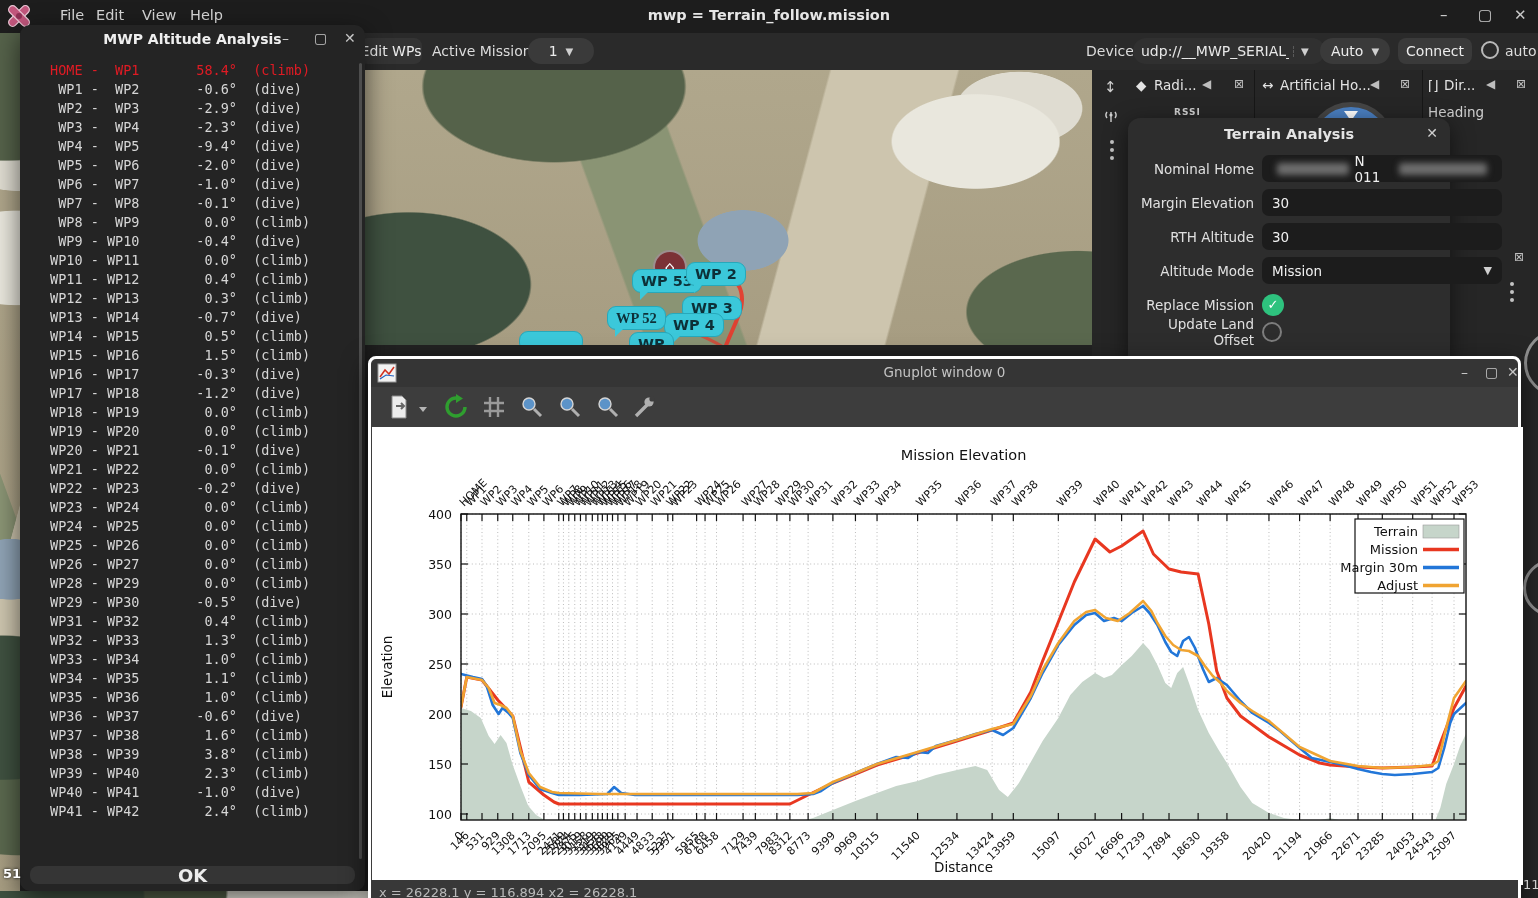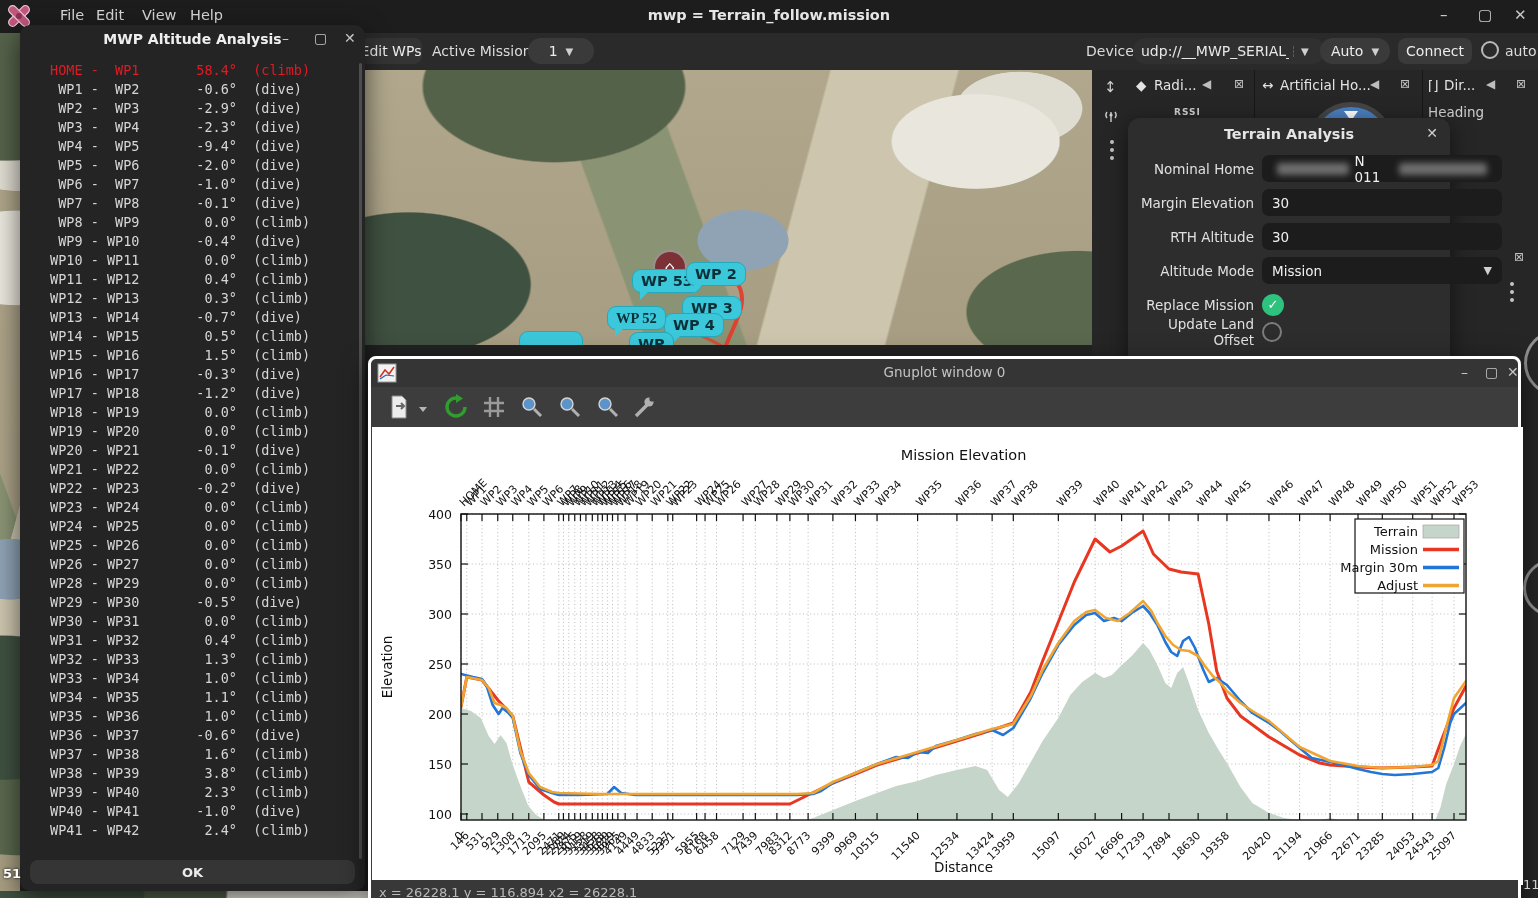--- a/index.html
+++ b/index.html
@@ -75,22 +75,22 @@
   
   .alt-dialog{position:absolute;left:20px;top:25px;width:345px;height:866px;background:#242424;
     border-radius:10px;box-shadow:0 8px 26px rgba(0,0,0,.6);z-index:3;}
   .ad-title{position:absolute;top:6px;width:100%;text-align:center;font-weight:bold;font-size:14px;color:#efefef;}
   .ad-ctl{position:absolute;top:5px;color:#c6c6c6;font-size:14px;}
   .alt-list{position:absolute;left:0;top:36px;width:338px;height:800px;overflow:hidden;}
   .alt-row{height:19px;line-height:19px;white-space:pre;font-family:"DejaVu Sans Mono","Liberation Mono",monospace;
     font-size:13.5px;color:#d6d6d6;padding-left:30px;}
   .alt-row.hl{color:#e01b24;}
   .alt-scroll{position:absolute;right:3px;top:38px;width:3px;height:796px;background:#4d4d4d;border-radius:2px;}
-  .ok-btn{position:absolute;left:10px;bottom:7px;width:325px;height:24px;background:#353535;border-radius:8px;
-    color:#ececec;font-weight:bold;font-size:13px;display:flex;align-items:center;justify-content:center;}
+  .ok-btn{position:absolute;left:10px;bottom:7px;width:325px;height:18px;background:#353535;border-radius:8px;
+    color:#ececec;font-weight:bold;font-size:18px;display:flex;align-items:center;justify-content:center;}
   
   .gnuplot{position:absolute;left:368px;top:356px;width:1153px;height:553px;z-index:5;
     border:3px solid #ffffff;box-sizing:border-box;border-radius:8px 8px 0 0;background:#3d3d3d;
     box-shadow:0 8px 26px rgba(0,0,0,.6);}
   .gp-title{position:absolute;left:0;top:0;width:100%;height:28px;background:#353535;border-radius:8px 8px 0 0;}
   .gp-title .t{position:absolute;top:5px;width:100%;text-align:center;color:#c4c4c4;font-size:13.5px;}
   .gp-ctl{position:absolute;top:5px;color:#c6c6c6;font-size:14px;}
   .gp-toolbar{position:absolute;left:0;top:28px;width:100%;height:40px;background:#3d3d3d;}
   .gp-ico{position:absolute;top:7px;width:26px;height:26px;}
   .gp-canvas{position:absolute;left:1px;top:68px;width:1151px;height:458px;background:#ffffff;}
@@ -284,21 +284,20 @@
         <div class="alt-row">WP19 - WP20        0.0°  (climb)</div>
         <div class="alt-row">WP20 - WP21       -0.1°  (dive)</div>
         <div class="alt-row">WP21 - WP22        0.0°  (climb)</div>
         <div class="alt-row">WP22 - WP23       -0.2°  (dive)</div>
         <div class="alt-row">WP23 - WP24        0.0°  (climb)</div>
         <div class="alt-row">WP24 - WP25        0.0°  (climb)</div>
         <div class="alt-row">WP25 - WP26        0.0°  (climb)</div>
         <div class="alt-row">WP26 - WP27        0.0°  (climb)</div>
         <div class="alt-row">WP28 - WP29        0.0°  (climb)</div>
         <div class="alt-row">WP29 - WP30       -0.5°  (dive)</div>
-        <div class="alt-row">WP30 - WP31        0.0°  (climb)</div>
         <div class="alt-row">WP31 - WP32        0.4°  (climb)</div>
         <div class="alt-row">WP32 - WP33        1.3°  (climb)</div>
         <div class="alt-row">WP33 - WP34        1.0°  (climb)</div>
         <div class="alt-row">WP34 - WP35        1.1°  (climb)</div>
         <div class="alt-row">WP35 - WP36        1.0°  (climb)</div>
         <div class="alt-row">WP36 - WP37       -0.6°  (dive)</div>
         <div class="alt-row">WP37 - WP38        1.6°  (climb)</div>
         <div class="alt-row">WP38 - WP39        3.8°  (climb)</div>
         <div class="alt-row">WP39 - WP40        2.3°  (climb)</div>
         <div class="alt-row">WP40 - WP41       -1.0°  (dive)</div>

